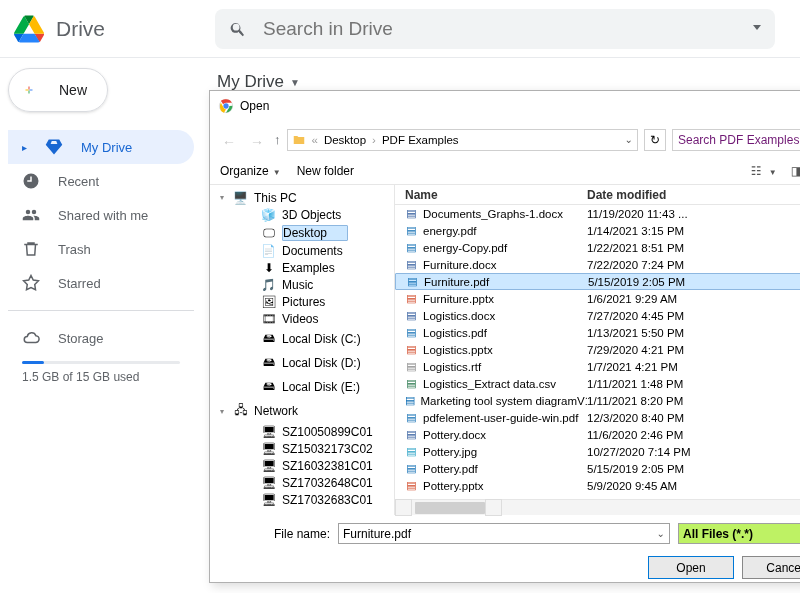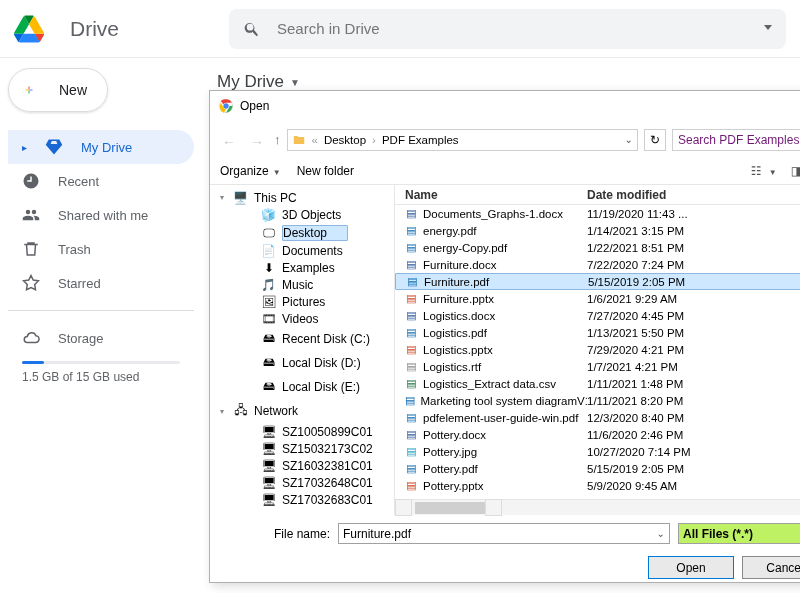--- a/index.html
+++ b/index.html
@@ -1,23 +1,23 @@
 <!DOCTYPE html>
 <html><head>
 <meta charset="utf-8">
 <style>
   * { box-sizing: border-box; font-family: "Segoe UI", Arial, sans-serif; }
   html, body { margin:0; padding:0; width:800px; height:593px; background:#fff; overflow:hidden; color:#202124; }
 
   
   .gd-header { height:58px; display:flex; align-items:center; padding:0 14px; border-bottom:1px solid #e8eaed; }
-  .gd-logo { display:flex; align-items:center; gap:26px; }
+  .gd-logo { display:flex; align-items:center; gap:12px; }
   .gd-logo-text { font-size:21px; color:#5f6368; }
   .gd-search { margin-left:110px; display:flex; align-items:center; background:#f1f3f4; border-radius:8px; height:40px; width:560px; padding:0 14px; gap:14px; }
-  .gd-search input { border:none; background:transparent; font-size:15px; color:#0f172a; flex:1; outline:none; }
+  .gd-search input { border:none; background:transparent; font-size:19px; color:#0f172a; flex:1; outline:none; }
   .gd-dd { margin-left:auto; width:8px;height:8px;border-left:4px solid transparent;border-right:4px solid transparent;border-top:5px solid #5f6368; }
 
   .gd-body { display:flex; height:535px; }
   .gd-side { width:205px; padding:10px 10px 0 8px; border-right:1px solid #fff; }
   .gd-new { display:flex; align-items:center; gap:24px; border:1px solid #dadce0; border-radius:24px; padding:8px 20px 8px 14px; width:100px; box-shadow:0 1px 2px rgba(0,0,0,.08), 0 1px 3px 1px rgba(0,0,0,.04); font-size:14px; }
   .gd-nav { margin-top:18px; font-size:13px; }
   .gd-nav .item { display:flex; align-items:center; gap:18px; padding:8px 10px 8px 14px; border-radius:0 18px 18px 0; color:#5f6368; }
   .gd-nav .item.active { background:#e8f0fe; color:#1967d2; font-weight:500; }
   .gd-nav .sep { height:1px; background:#dadce0; margin:10px 0; }
   .gd-storage { display:flex; align-items:center; gap:18px; padding:8px 10px 8px 14px; color:#5f6368; font-size:13px; }
@@ -262,21 +262,21 @@
           <span>Pictures</span>
         </div>
         <div class="row lvl1">
           <span class="caret"></span>
           <span class="tr-ico">🎞</span>
           <span>Videos</span>
         </div>
         <div class="row lvl1">
           <span class="caret"></span>
           <span class="tr-ico">🖴</span>
-          <span>Recent Disk (C:)</span>
+          <span>Local Disk (C:)</span>
         </div>
         <div class="row lvl1">
           <span class="caret"></span>
           <span class="tr-ico">🖴</span>
           <span>Local Disk (D:)</span>
         </div>
         <div class="row lvl1">
           <span class="caret"></span>
           <span class="tr-ico">🖴</span>
           <span>Local Disk (E:)</span>

